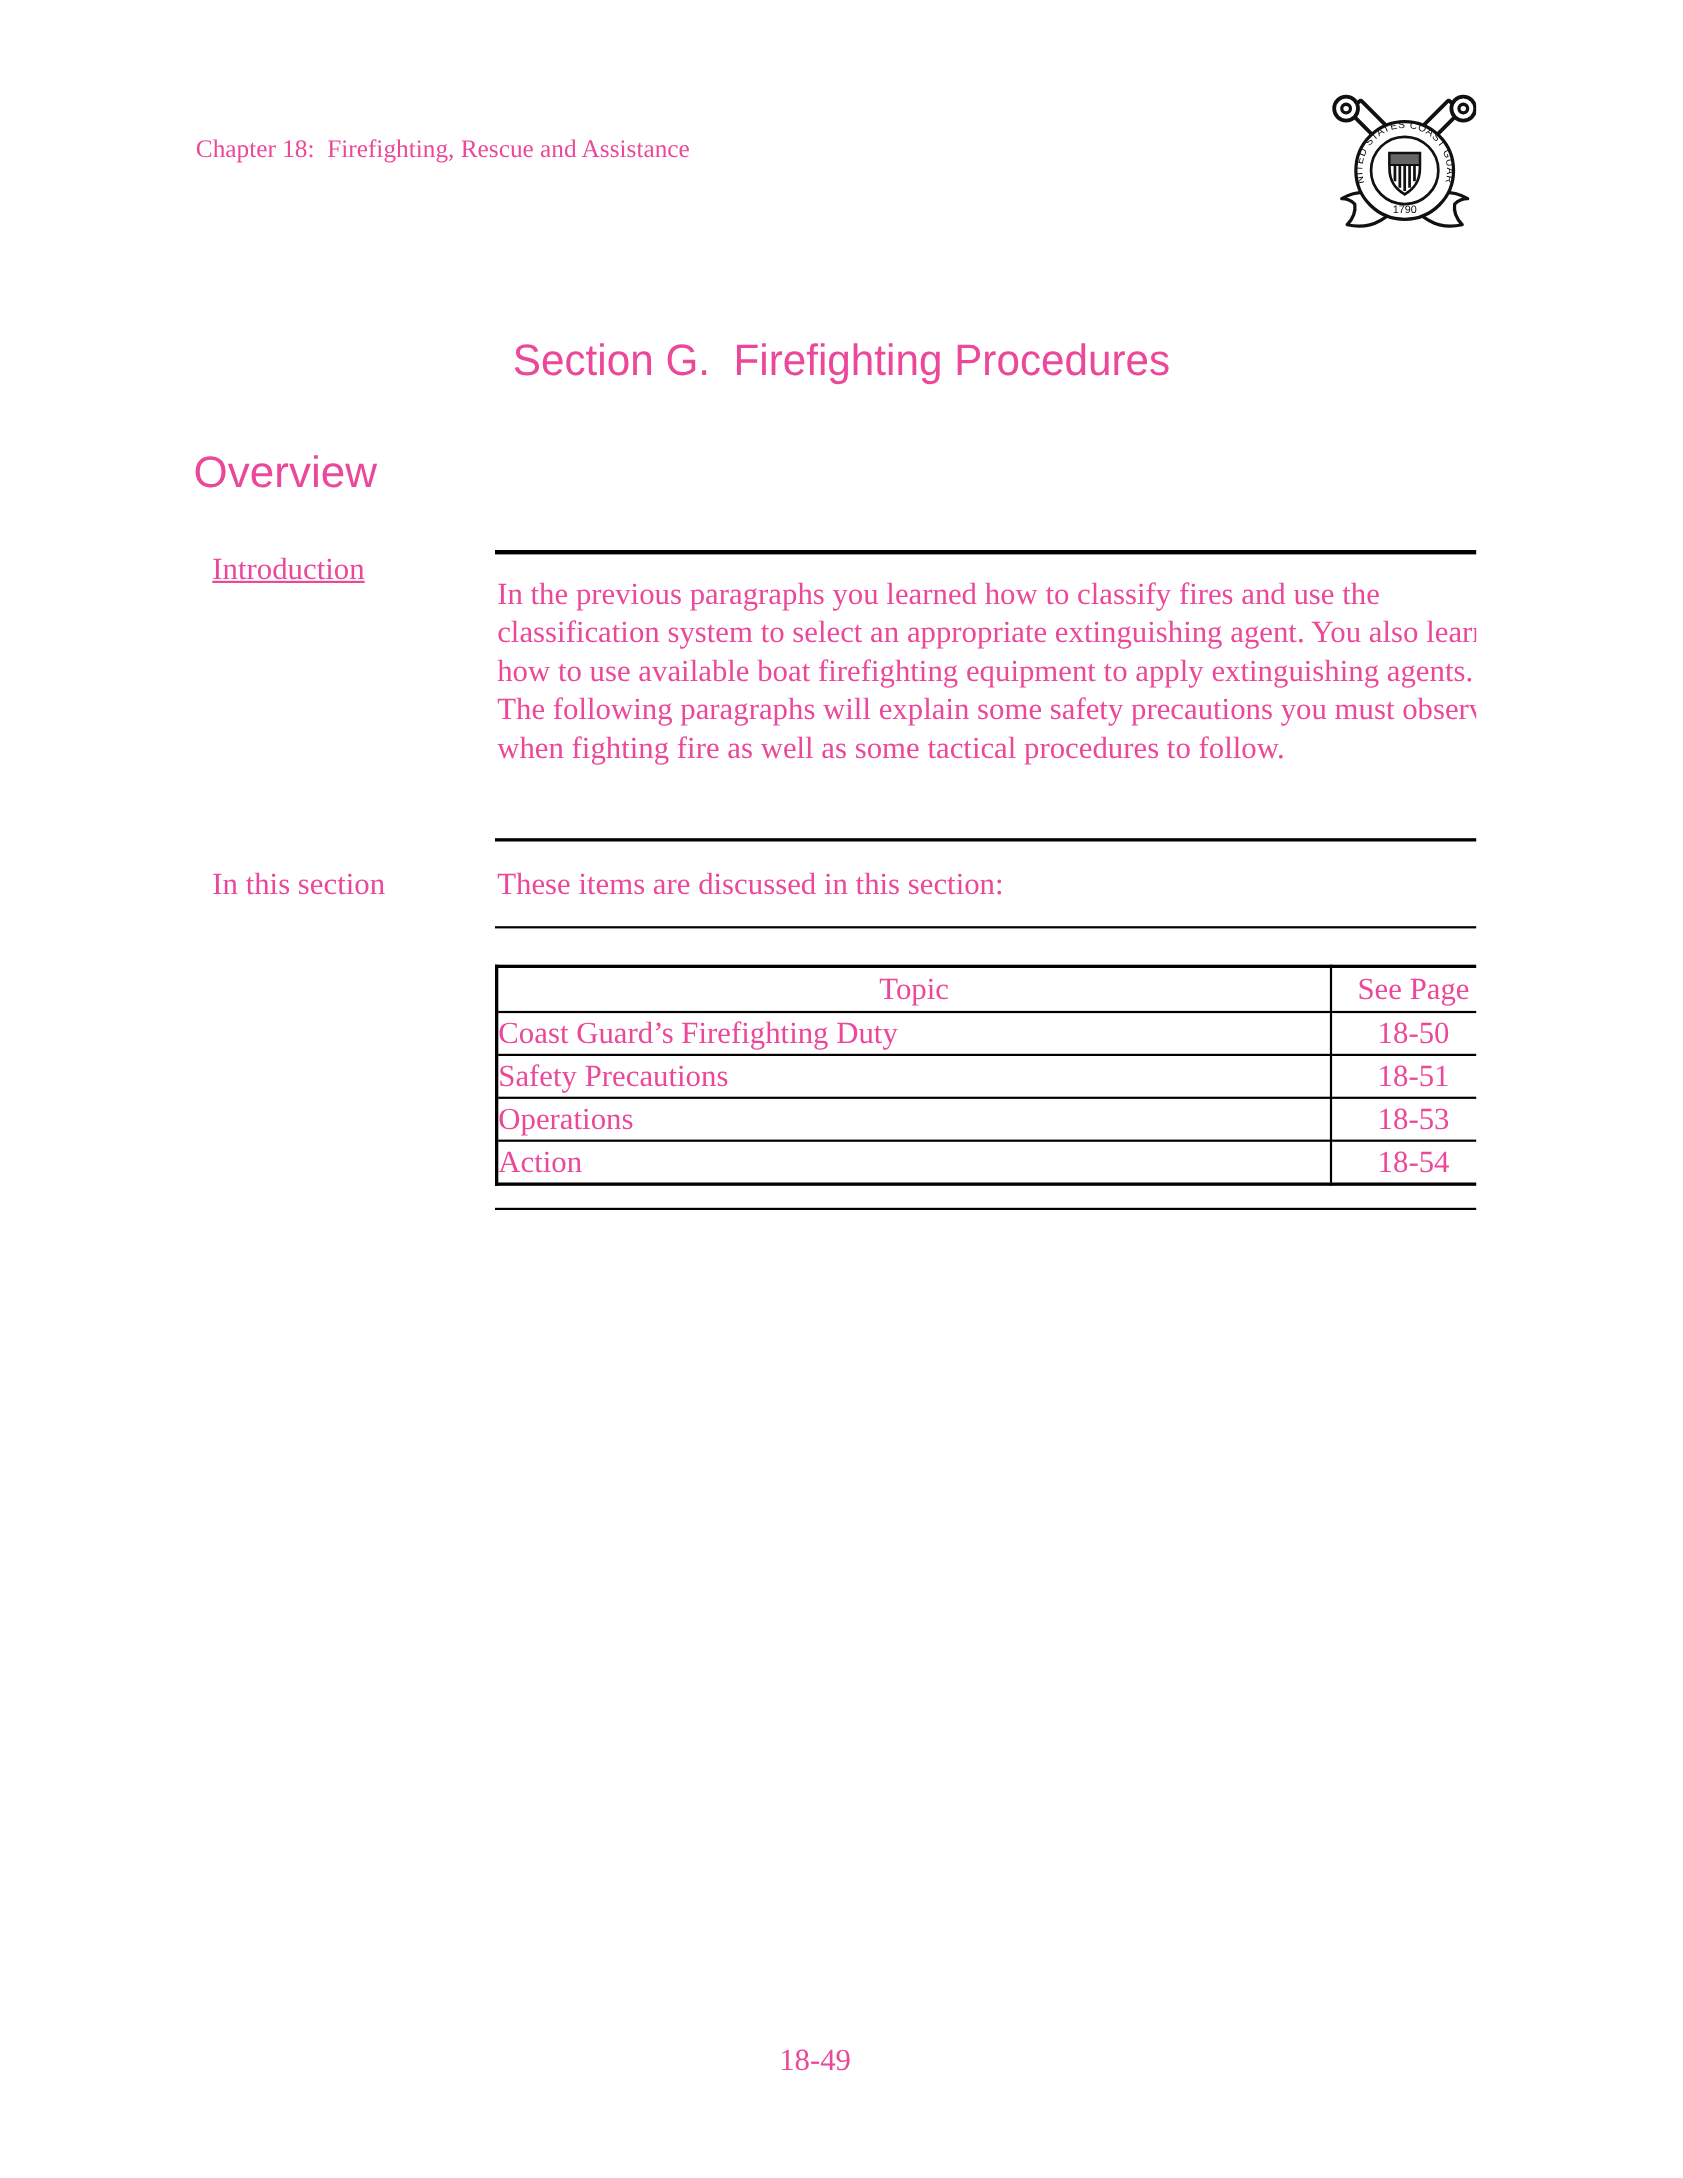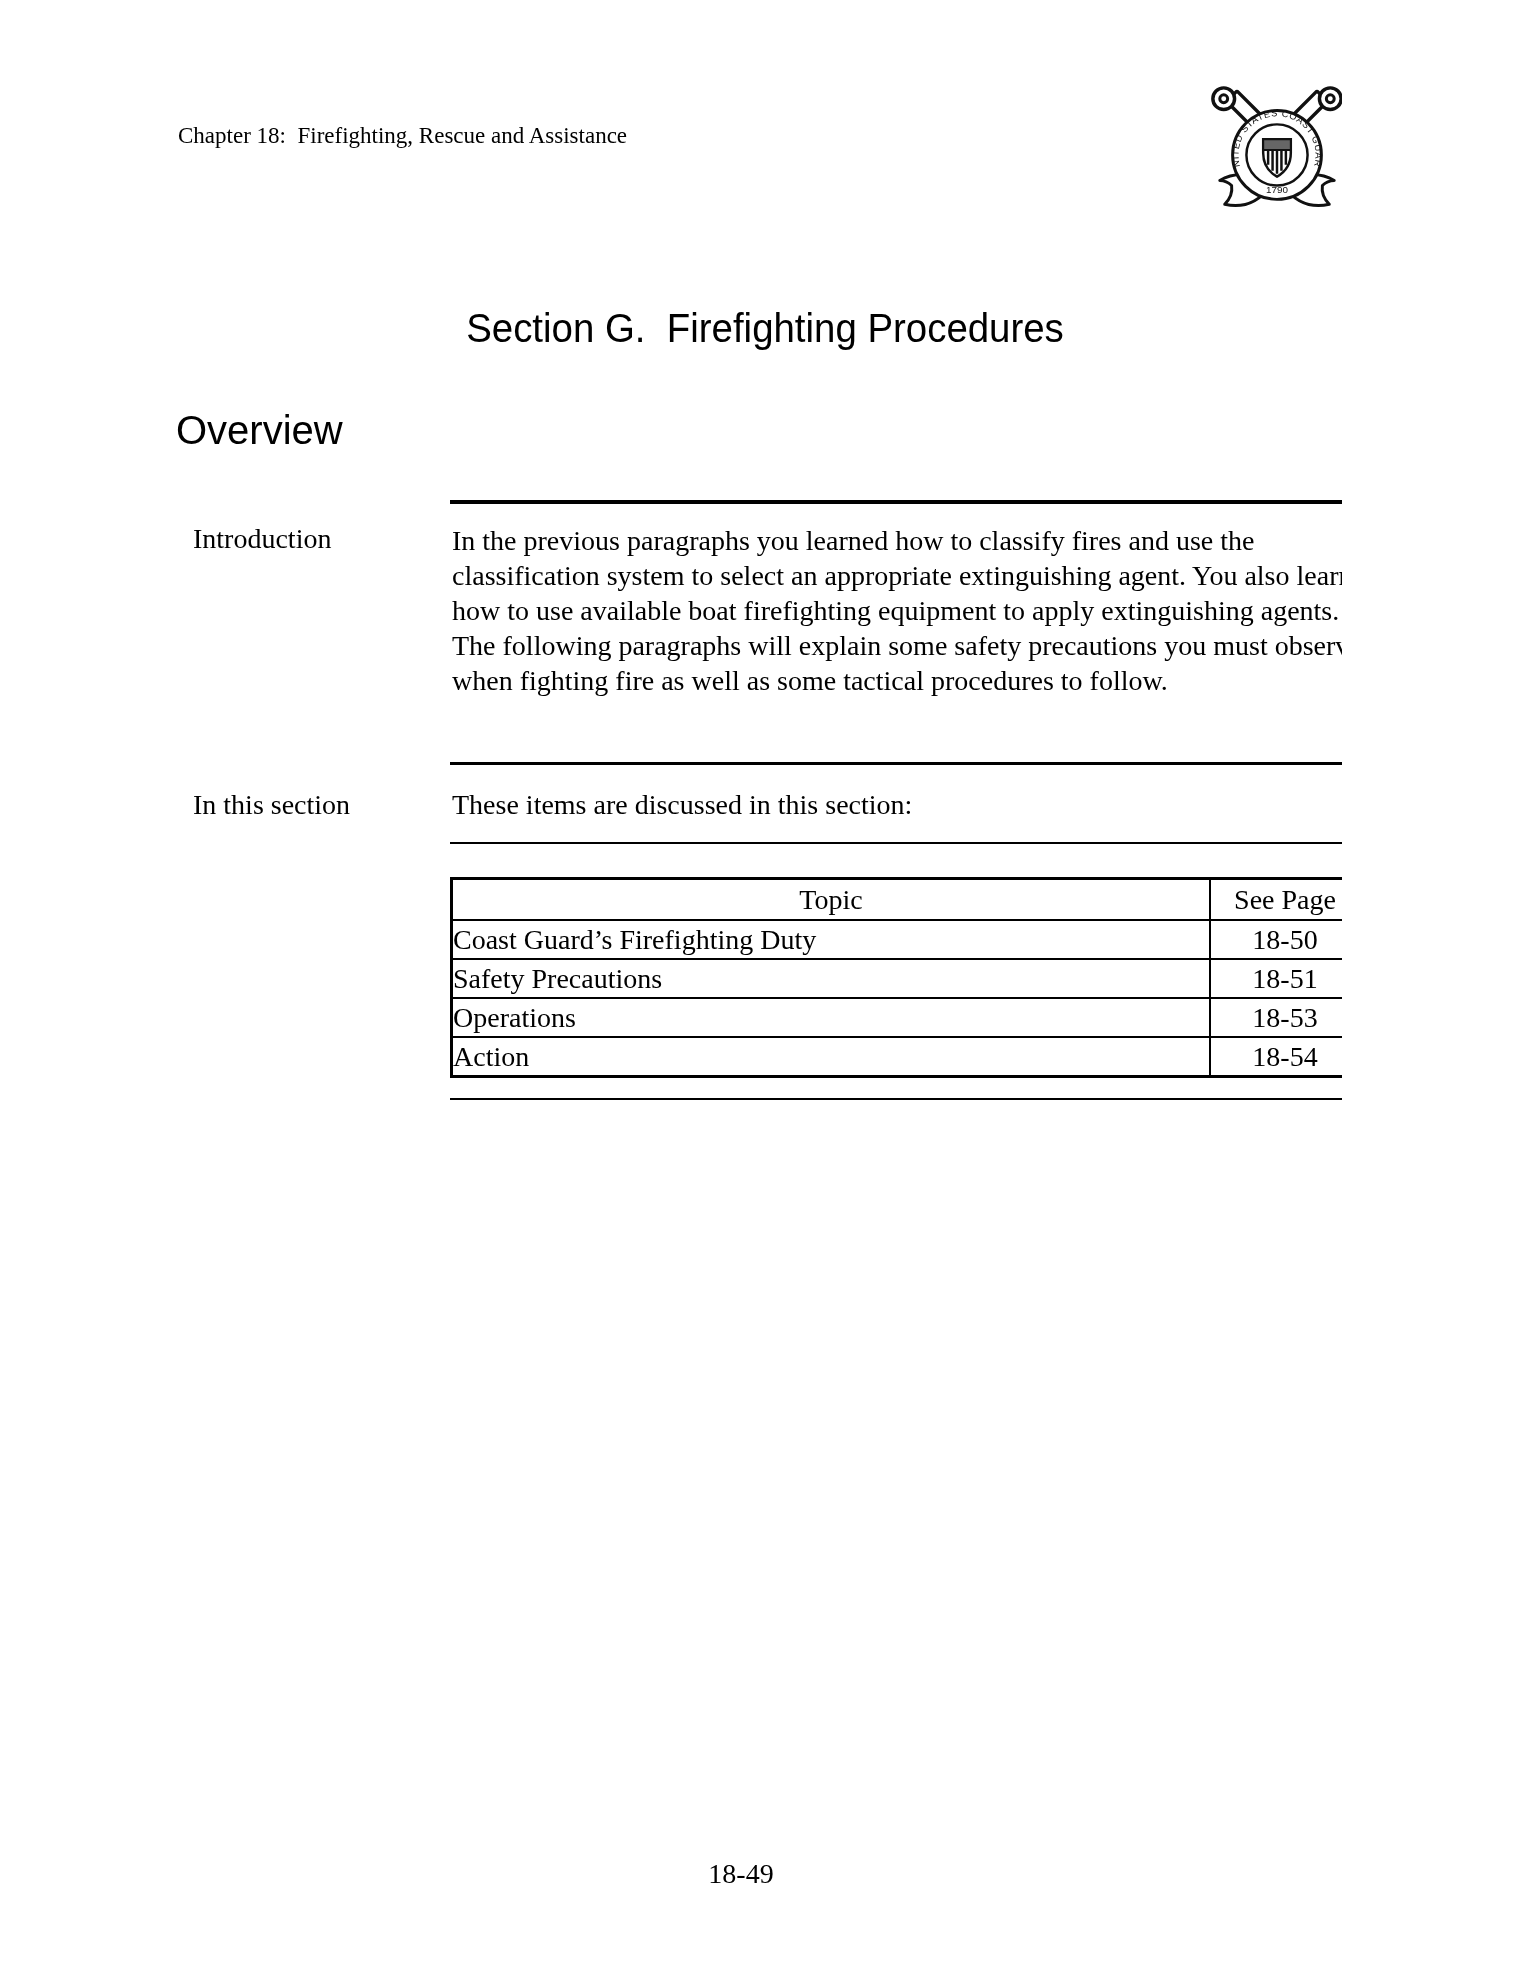--- a/index.html
+++ b/index.html
@@ -1,21 +1,21 @@
 <!DOCTYPE html>
 <html><head>
 <meta charset="utf-8">
 <style>
   html, body { margin: 0; padding: 0; background: #ffffff; }
   .page {
     position: relative;
     width: 1342px;
     height: 1980px;
     background: #ffffff;
-    color: #000000;
+    color: #ec4899;
     font-family: "Liberation Serif", serif;
     overflow: hidden;
   }
   .chapter-header {
     position: absolute;
     left: 178px; top: 123px;
     font-size: 23px;
     white-space: pre;
   }
   .seal {
@@ -45,21 +45,21 @@
   }
   .rule-1 { top: 500px; height: 4px; }
   .rule-2 { top: 762px; height: 3px; }
   .rule-3 { top: 842px; height: 2px; }
   .rule-4 { top: 1098px; height: 2px; }
   .block-label {
     position: absolute;
     left: 193px;
     font-size: 28px;
   }
-  .label-introduction { top: 523px; }
+  .label-introduction { top: 502px; text-decoration: underline; }
   .label-in-this-section { top: 789px; }
   .intro-body {
     position: absolute;
     left: 452px; top: 523px;
     width: 930px;
     font-size: 28px;
     line-height: 35px;
   }
   .section-lead {
     position: absolute;

